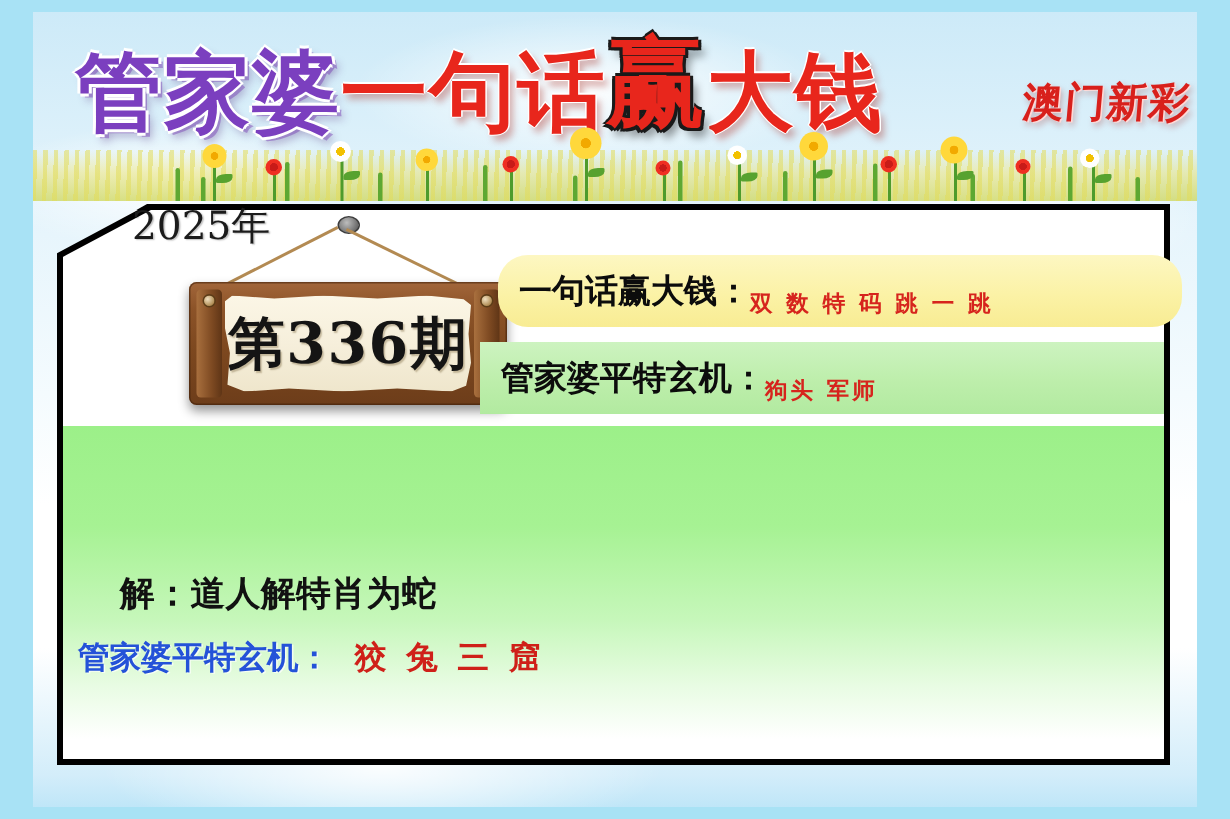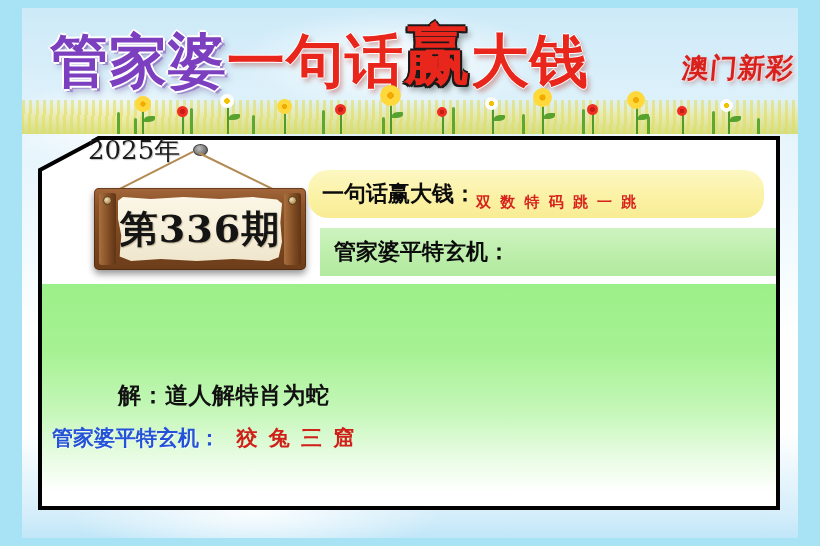--- a/index.html
+++ b/index.html
@@ -86,21 +86,21 @@
   }
   .frame-notch svg{display:block;}
   
   .year{
     position:absolute;left:88px;top:133px;
     font-family:"DejaVu Serif","Liberation Serif",serif;
     font-size:26px;color:#1b1b1b;letter-spacing:0px;white-space:nowrap;
     text-shadow:1px 1px 1px rgba(0,0,0,.25);
   }
   
-  .hanger{position:absolute;left:84px;top:146px;width:230px;height:132px;}
+  .hanger{position:absolute;left:116px;top:146px;width:230px;height:132px;}
   .hook{
     position:absolute;left:109px;top:-2px;width:13px;height:10px;border-radius:50%;
     background:radial-gradient(circle at 40% 35%,#bdbdbd,#6f6f6f 70%,#4a4a4a);
     border:1px solid #3b3b3b;
   }
   .rope{position:absolute;height:1.6px;background:#b38a52;transform-origin:left center;}
   .board{
     position:absolute;left:10px;top:42px;width:212px;height:82px;
     background:linear-gradient(180deg,#a2663a 0%,#8c5328 22%,#7d481f 55%,#6d3d1a 100%);
     border-radius:5px;
@@ -126,21 +126,21 @@
                       99% 40%,100% 70%,98% 94%,92% 100%,70% 97%,48% 100%,26% 97%,
                       8% 100%,1% 93%,2% 60%,0% 34%);
   }
   .paper span{
     font-family:"DejaVu Serif","Liberation Serif",serif;
     font-size:38px;font-weight:bold;color:#141414;letter-spacing:1px;
     text-shadow:1px 1px 1px rgba(120,100,60,.4);
   }
   
   .box-yellow{
-    position:absolute;left:308px;top:170px;width:456px;height:48px;
+    position:absolute;left:332px;top:170px;width:456px;height:48px;
     background:linear-gradient(180deg,#fdf7c2 0%,#fbf2a6 55%,#f8ec93 100%);
     display:flex;align-items:center;box-sizing:border-box;padding-left:14px;border-radius:20px;
   }
   .box-green{
     position:absolute;left:320px;top:228px;width:456px;height:48px;
     background:linear-gradient(180deg,#cdf3c0 0%,#bdeeab 55%,#b2eaa0 100%);
     display:flex;align-items:center;box-sizing:border-box;padding-left:14px;
   }
   .lbl-black{
     font-family:"DejaVu Sans","Liberation Sans",sans-serif;
@@ -175,21 +175,21 @@
     font-family:"DejaVu Sans","Liberation Sans",sans-serif;
     font-weight:bold;font-size:21px;color:#2452d8;
     text-shadow:1px 1px 0 rgba(255,255,255,.7);
   }
   .red-val2{
     font-family:"DejaVu Sans","Liberation Sans",sans-serif;
     font-weight:bold;font-size:21px;color:#cf2019;letter-spacing:3px;
   }
   .black-line{
     font-family:"DejaVu Serif","Liberation Serif",serif;
-    font-weight:bold;font-size:23px;color:#111111;letter-spacing:.5px;margin-left:38px;
+    font-weight:bold;font-size:23px;color:#111111;letter-spacing:.5px;
   }
 </style>
 </head>
 <body>
 
 <div id="poster">
 
   <div class="sky"></div>
 
   <div class="header">
@@ -284,31 +284,32 @@
     </div>
   </div>
 
   <div class="box-yellow">
     <span class="lbl-black">一句话赢大钱：</span>
     <span class="val-red">双 数 特 码 跳 一 跳</span>
   </div>
 
   <div class="box-green">
     <span class="lbl-black">管家婆平特玄机：</span>
+    <span class="val-red">狗头 军师</span>
   </div>
 
   <div class="panel">
 
 
 
     <div class="row" style="left:38px;top:96px;">
       <span class="black-line">解：道人解特肖为蛇</span>
     </div>
 
     <div class="row" style="left:10px;top:140px;">
       <span class="blue-label">管家婆平特玄机：</span>
-      <span class="red-val2" style="margin-left:12px;font-family:Liberation Serif, serif;">狡 兔 三 窟</span>
+      <span class="red-val2" style="margin-left:12px;">狡 兔 三 窟</span>
     </div>
 
 
   </div>
 
 </div>
 
 </body></html>

